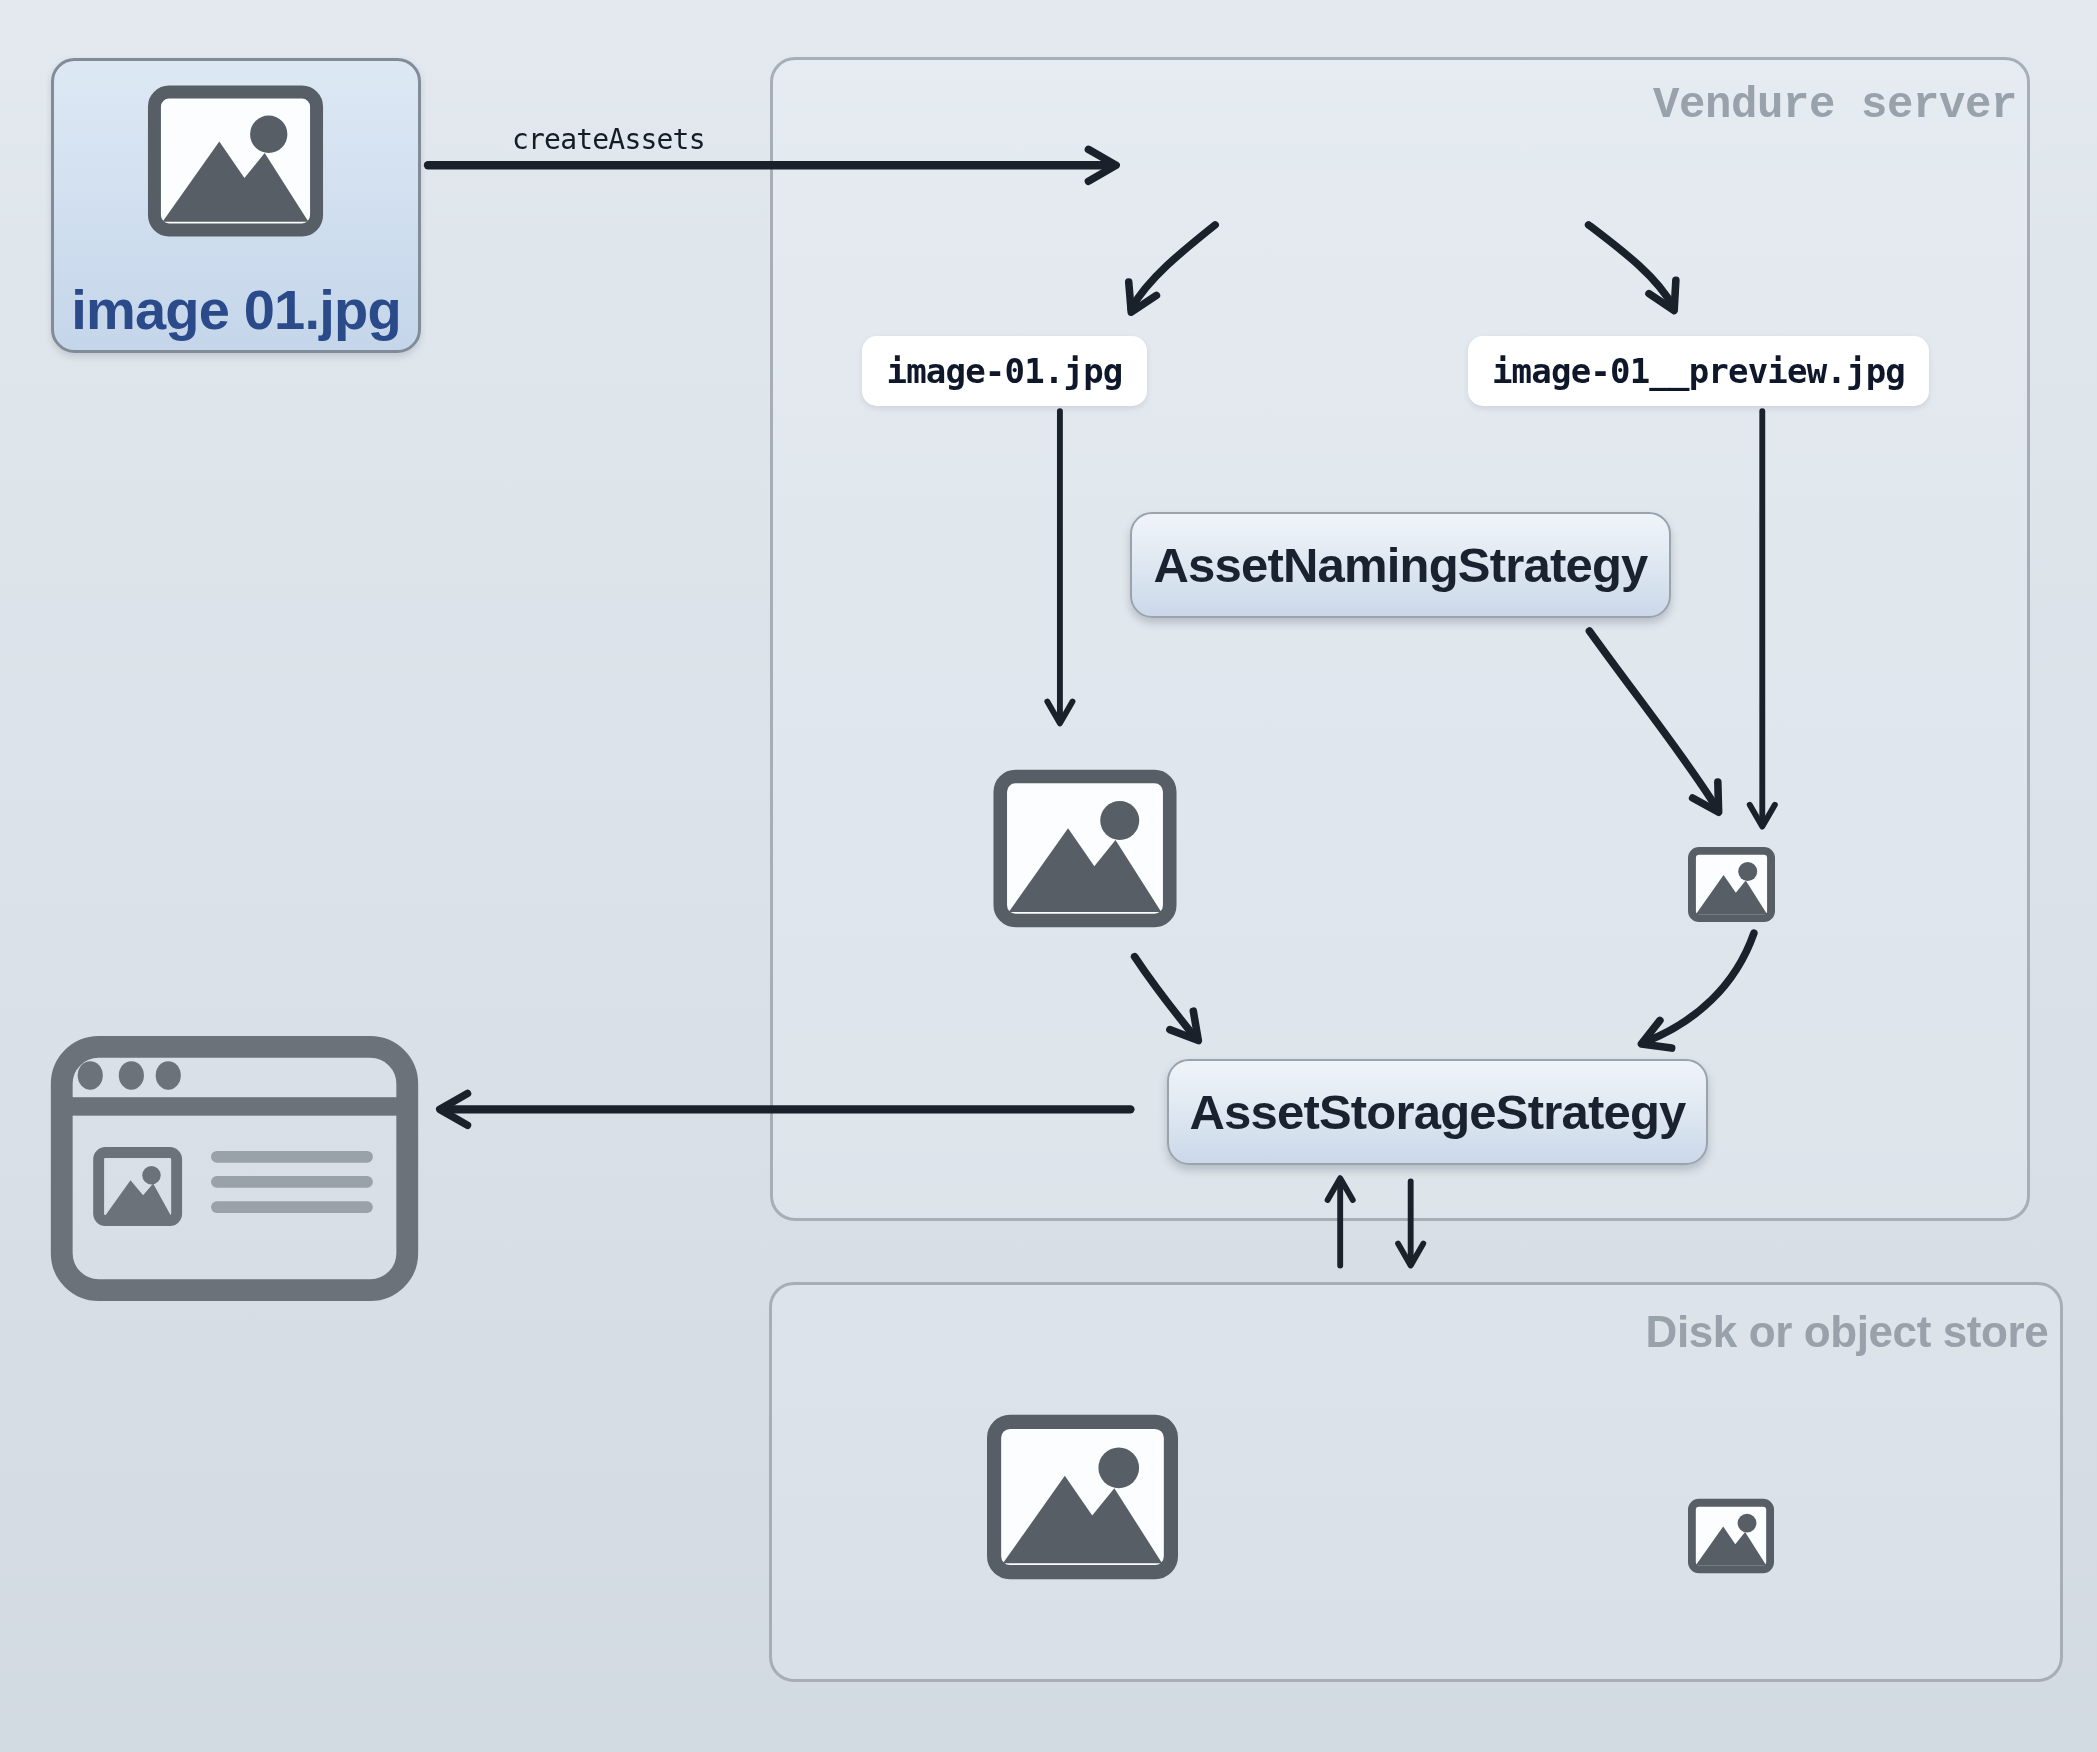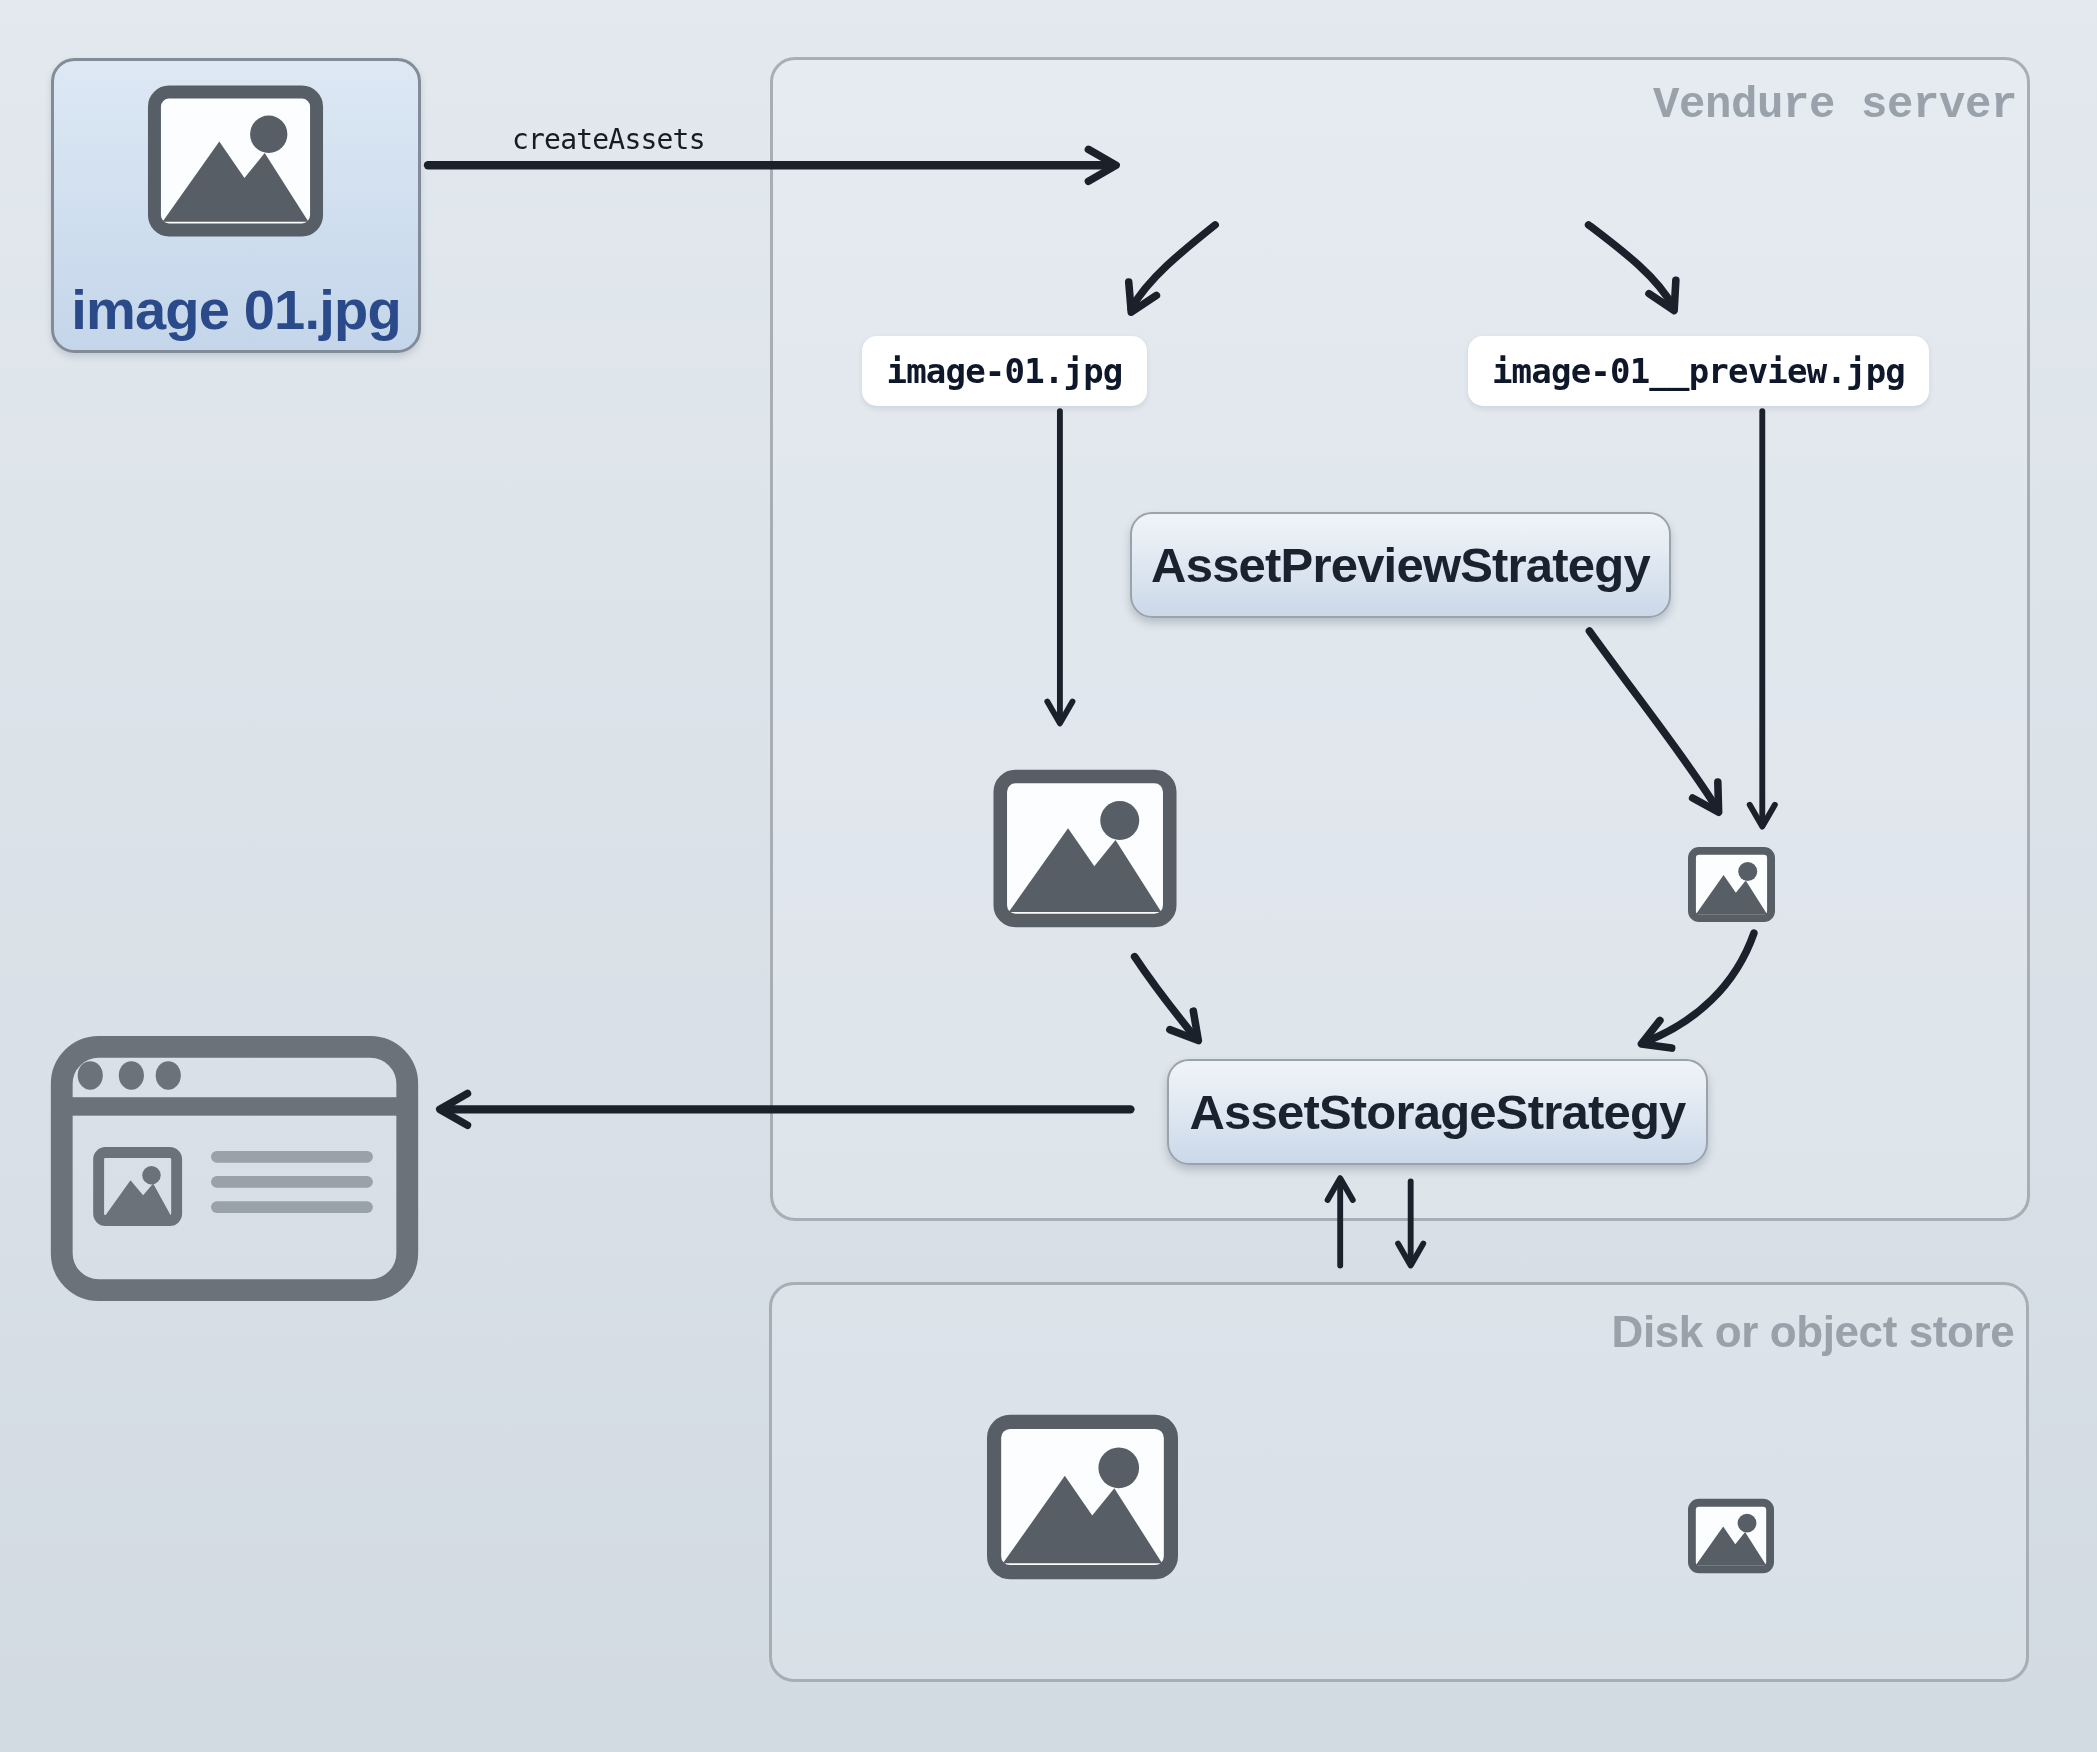--- a/index.html
+++ b/index.html
@@ -74,25 +74,25 @@
     </svg>
     <div class="file-label">image 01.jpg</div>
   </div>
 
   <div class="create-assets">createAssets</div>
 
   <div class="container-box" style="left:770px;top:57px;width:1254px;height:1158px;font-family:Liberation Mono, monospace;">
     <div class="container-title" style="right:10px;top:20px;">Vendure server</div>
   </div>
 
-  <div class="container-box" style="left:769px;top:1282px;width:1254px;height:394px;">
+  <div class="container-box" style="left:769px;top:1282px;width:1254px;height:394px;padding-left:34px;">
     <div class="container-title" style="right:11.7px;top:22px;">Disk or object store</div>
   </div>
 
-  <div class="pill" style="top:512px;">AssetPreviewStrategy</div>
+  <div class="pill" style="top:512px;">AssetNamingStrategy</div>
   <div class="pill" style="top:1059px;margin-left:37px;">AssetStorageStrategy</div>
 
   <div class="white-label" style="left:862px;width:285px;">image-01.jpg</div>
   <div class="white-label" style="left:1468px;width:461px;">image-01__preview.jpg</div>
 
   <svg class="img-icon abs" style="left:982px;top:768px;" width="206" height="161" viewBox="0 0 220 190">
     <rect x="10" y="10" width="200" height="170" rx="18" fill="#fbfdfe" stroke="currentColor" stroke-width="16"></rect>
     <circle cx="151" cy="62" r="23" fill="currentColor"></circle>
     <path d="M20,170 L90,71 L121,116 L146,85 L200,170 Z" fill="currentColor"></path>
   </svg>

